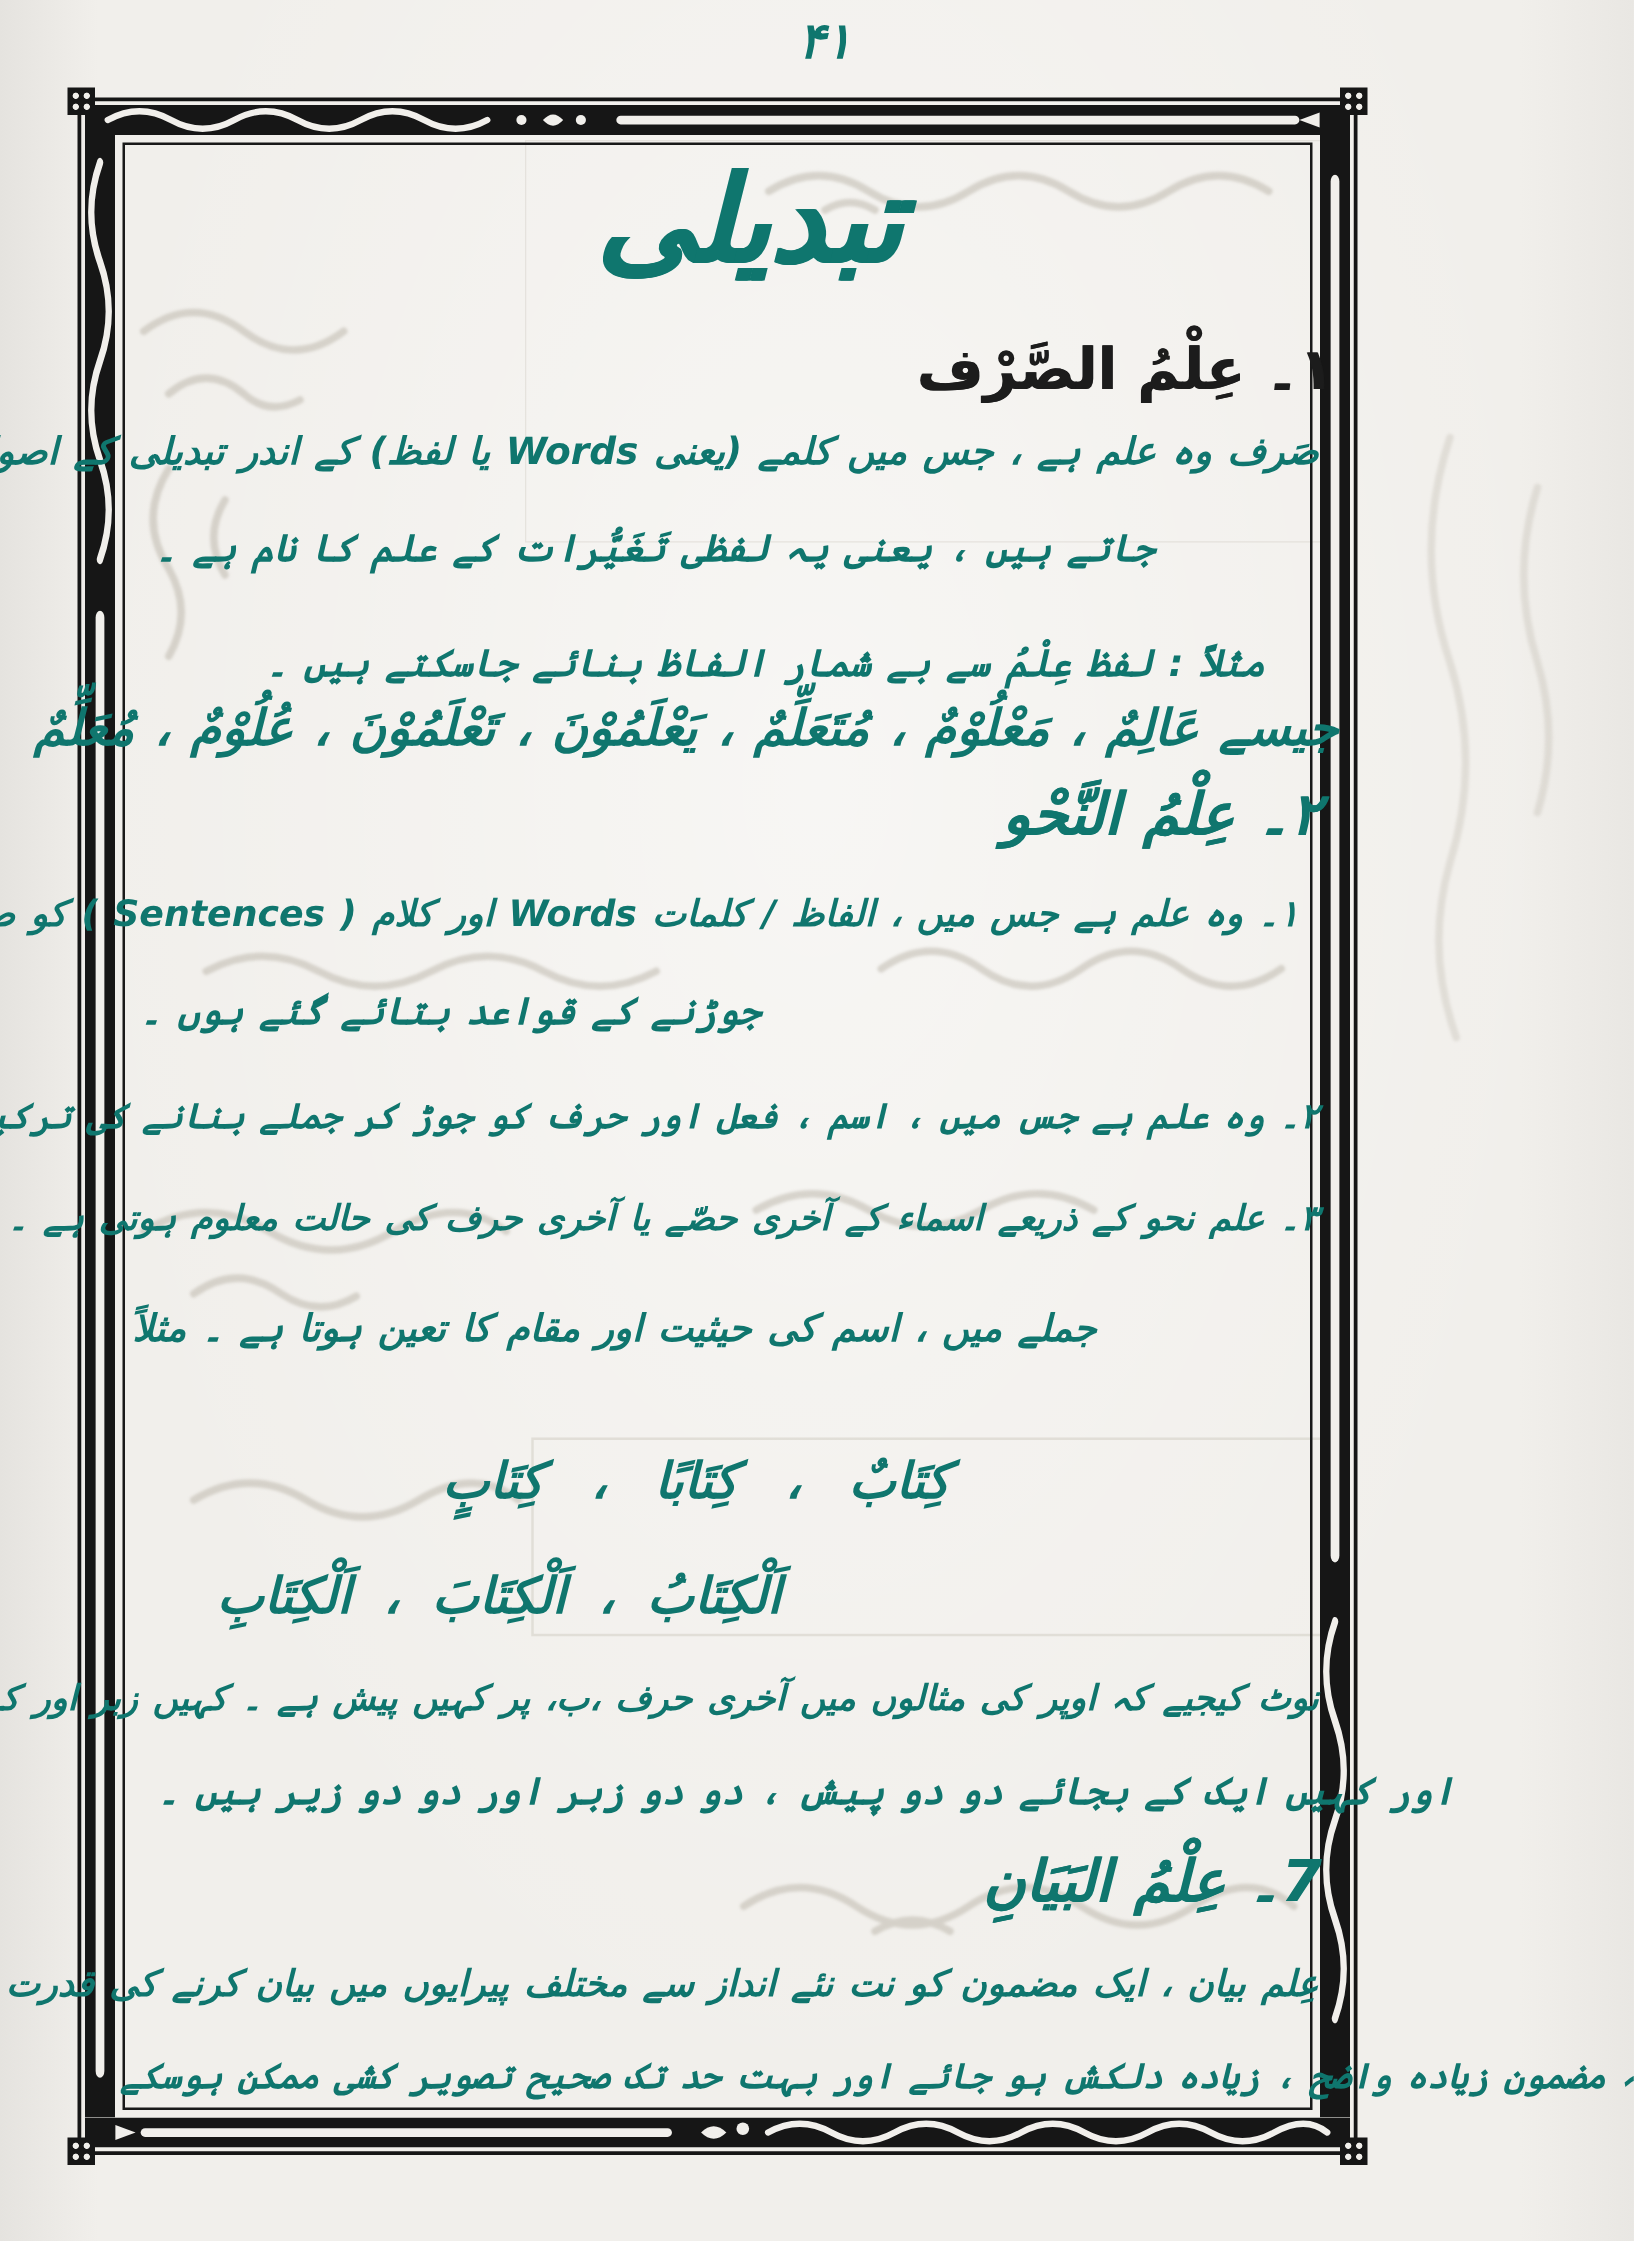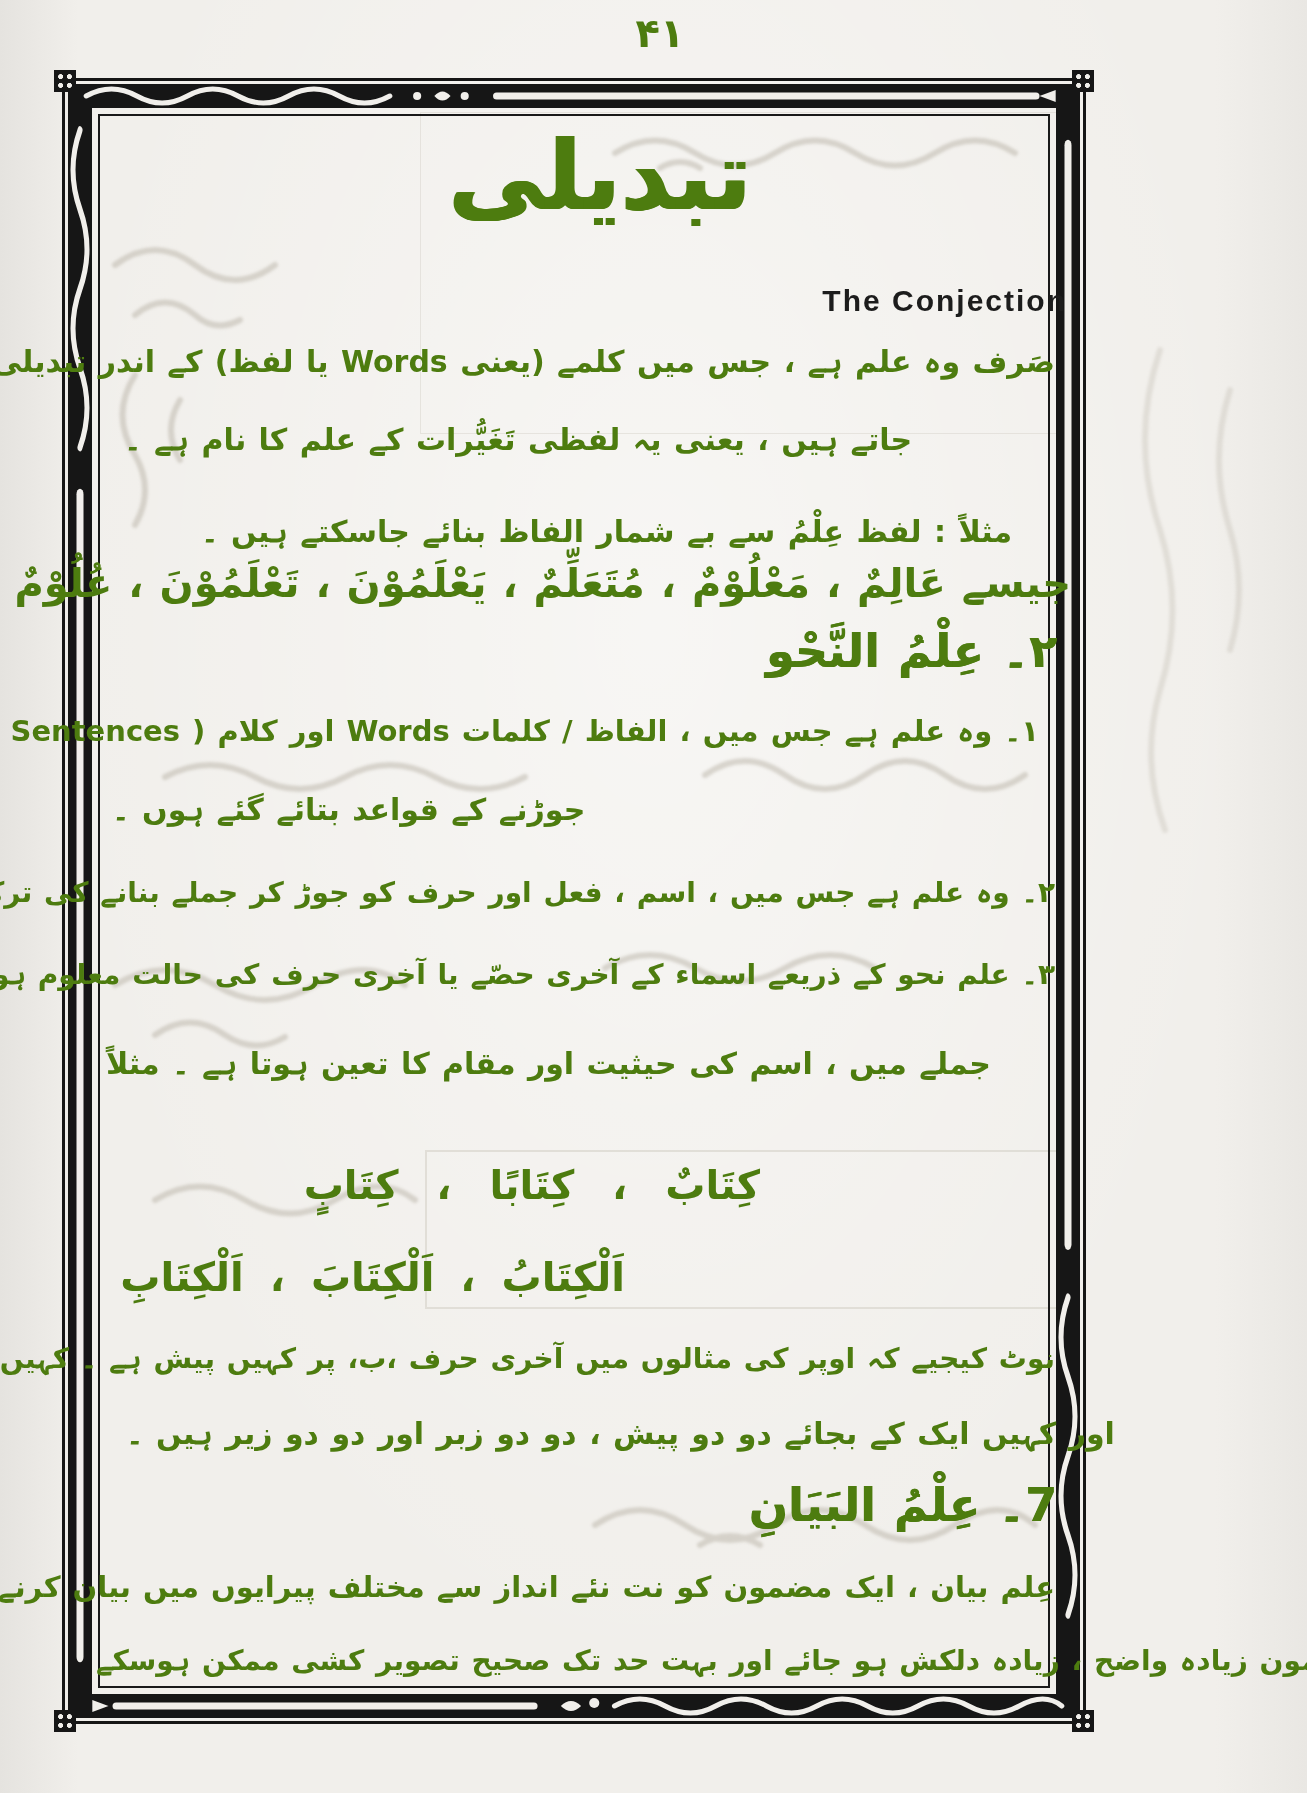--- a/index.html
+++ b/index.html
@@ -33,21 +33,21 @@
         background-image:
           radial-gradient(circle at 30% 30%, #f1efeb 2.2px, transparent 2.8px),
           radial-gradient(circle at 70% 30%, #f1efeb 2.2px, transparent 2.8px),
           radial-gradient(circle at 30% 70%, #f1efeb 2.2px, transparent 2.8px),
           radial-gradient(circle at 70% 70%, #f1efeb 2.2px, transparent 2.8px);}
   .knot.tl{left:-11px;top:-11px;} .knot.tr{right:-11px;top:-11px;}
   .knot.bl{left:-11px;bottom:-11px;} .knot.br{right:-11px;bottom:-11px;}
 
   
   .ln{position:absolute;direction:rtl;font-weight:700;white-space:nowrap;
-      word-spacing:2px;z-index:2;color:#4d7c0f;line-height:1.35;}
+      word-spacing:2px;z-index:2;color:#0f766e;line-height:1.35;font-style:italic;}
   #pagenum{top:6px;left:530px;width:260px;text-align:center;font-size:40px;}
   #title{top:116px;left:360px;width:480px;text-align:center;font-size:96px;line-height:1.25;
          text-shadow:1px 0 0 currentColor,-1px 0 0 currentColor;}
   #h1row{position:absolute;top:268px;right:240px;display:flex;gap:24px;align-items:center;
          direction:ltr;z-index:2;}
   #h1row .hen{font-family:"Liberation Sans",sans-serif;font-weight:700;font-size:30px;
               letter-spacing:2px;padding-top:16px;color:#1c1c1c;}
   #h1row .har{direction:rtl;font-weight:700;font-size:46px;color:#1c1c1c;
               text-shadow:.6px 0 0 currentColor;}
   .hline{font-size:46px;text-shadow:.6px 0 0 currentColor;}
@@ -151,21 +151,21 @@
   <div class="knot tl"></div>
   <div class="knot tr"></div>
   <div class="knot bl"></div>
   <div class="knot br"></div>
 </div>
 
 <div class="ln" id="pagenum">۴۱</div>
 <div class="ln" id="title">تبدیلی</div>
 
 <div id="h1row">
-  <span class="hen">The Conjection</span>
+  <span class="har">۱۔ عِلْمُ الصَّرْف</span>
 </div>
 <div class="ln" id="s1l1">صَرف وہ علم ہے ، جس میں کلمے (یعنی Words یا لفظ) کے اندر تبدیلی کے اصول بتائے</div>
 <div class="ln" id="s1l2">جاتے ہیں ، یعنی یہ لفظی تَغَیُّرات کے علم کا نام ہے ۔</div>
 <div class="ln" id="s1l3">مثلاً : لفظ عِلْمُ سے بے شمار الفاظ بنائے جاسکتے ہیں ۔</div>
 <div class="ln" id="s1l4">جیسے عَالِمٌ ، مَعْلُوْمٌ ، مُتَعَلِّمٌ ، یَعْلَمُوْنَ ، تَعْلَمُوْنَ ، عُلُوْمٌ ، مُعَلِّمٌ</div>
 
 <div class="ln hline" id="h2">۲۔ عِلْمُ النَّحْو</div>
 <div class="ln" id="p1l1">۱۔ وہ علم ہے جس میں ، الفاظ / کلمات Words اور کلام ( Sentences ) کو صحیح طور پر</div>
 <div class="ln" id="p1l2">جوڑنے کے قواعد بتائے گئے ہوں ۔</div>
 <div class="ln" id="p2">۲۔ وہ علم ہے جس میں ، اسم ، فعل اور حرف کو جوڑ کر جملے بنانے کی ترکیب بتائی جاتی ہو ۔</div>

